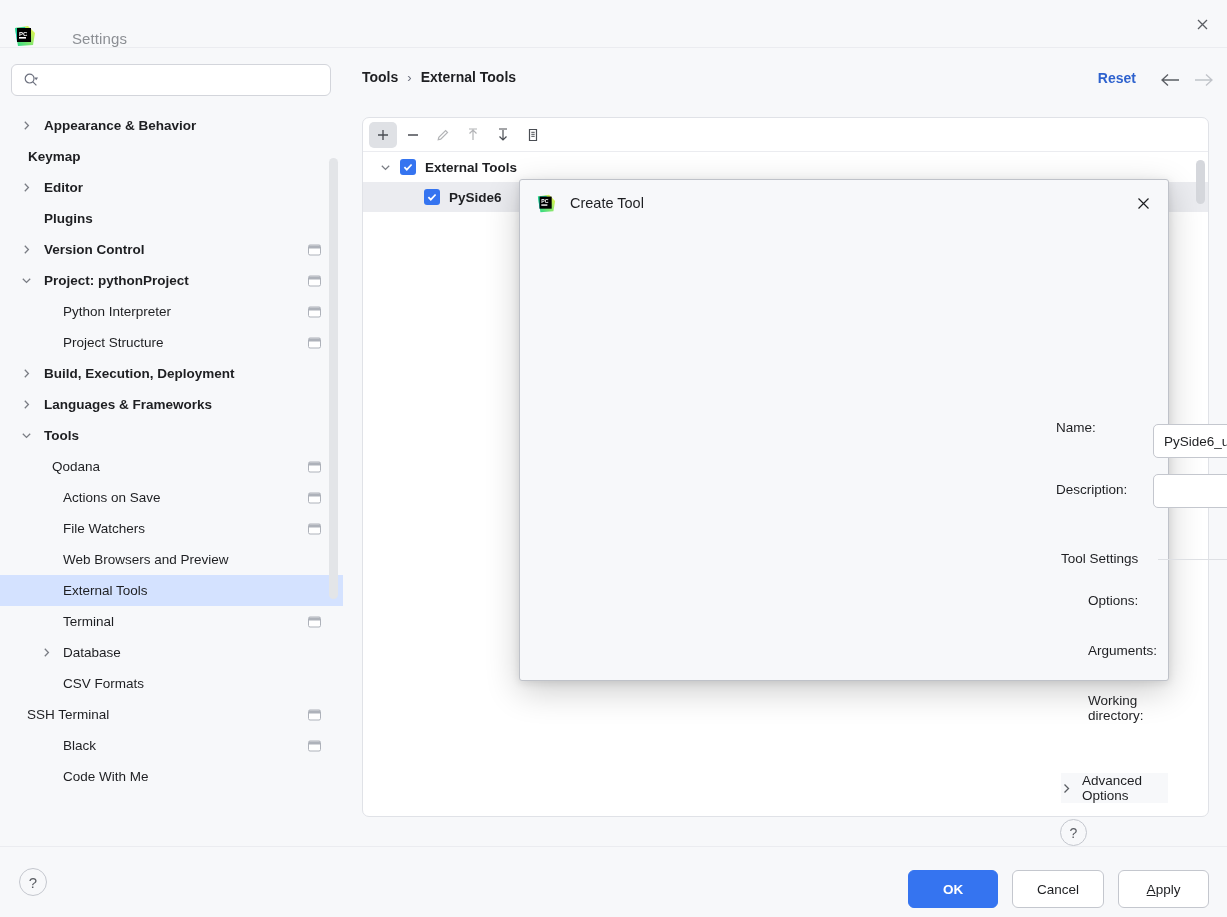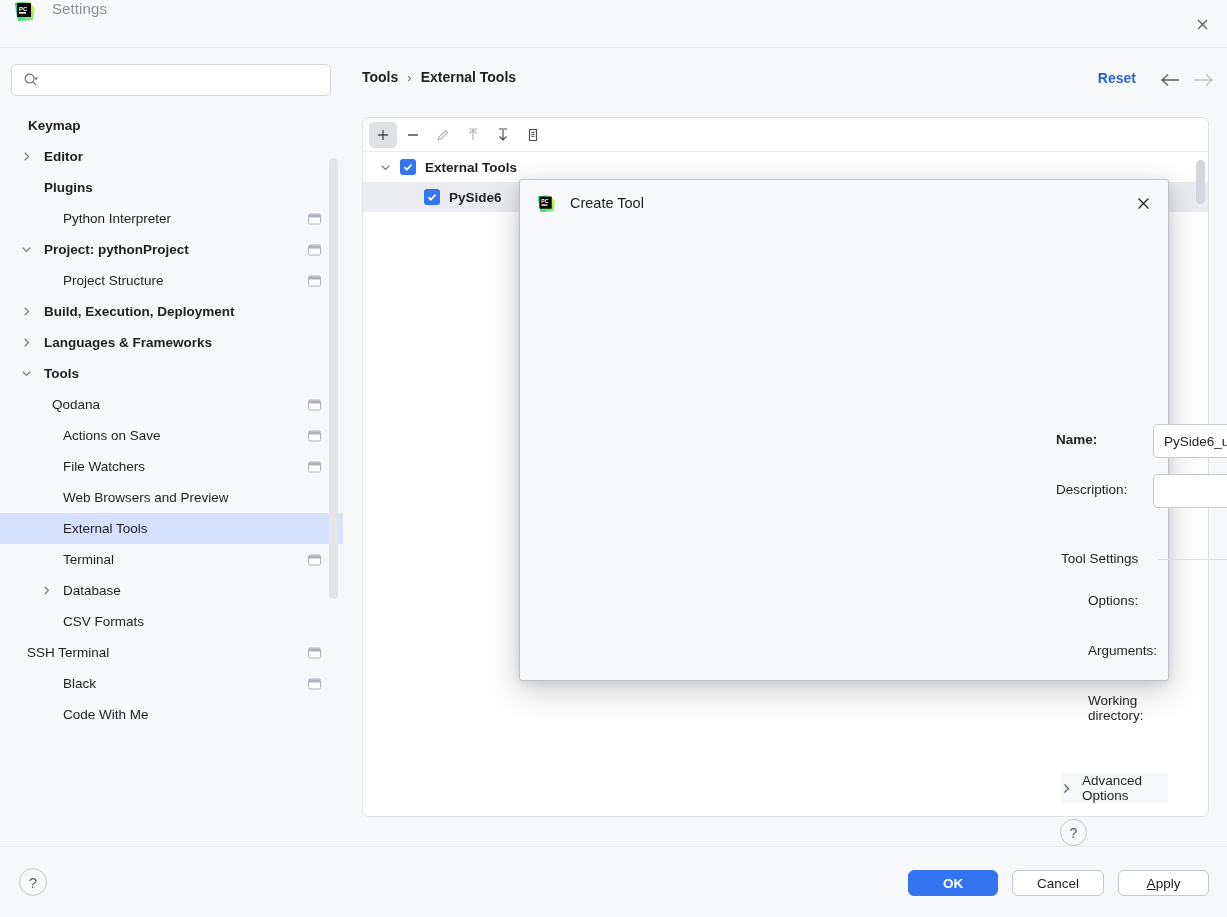--- a/index.html
+++ b/index.html
@@ -15,21 +15,21 @@
     -webkit-font-smoothing: antialiased;
   }
 
   
   #window { position: relative; width: 1227px; height: 917px; background: #F7F8FA; }
 
   #titlebar {
     position: absolute; left: 0; top: 0; width: 1227px; height: 48px;
     background: #F7F8FA;
     border-bottom: 1px solid #EBECF0;
-    display: flex; align-items: flex-start;
+    display: flex; align-items: flex-end; gap: 20px;
   }
   #app-logo { margin-left: 14px; width: 22px; height: 22px; display:block; }
   #title-text {
     margin-left: 16px; font-size: 15px; color: #8C8F94; letter-spacing: .1px;
   }
   #titlebar-close {
     position: absolute; right: 10px; top: 9px; width: 30px; height: 30px;
     display: flex; align-items: center; justify-content: center; cursor: pointer;
   }
 
@@ -130,21 +130,21 @@
     position: absolute; left: 0; top: 846px; width: 1227px; height: 71px;
     background: #F7F8FA; border-top: 1px solid #EBECF0;
   }
   #help-btn {
     position: absolute; left: 19px; top: 21px; width: 28px; height: 28px;
     border: 1px solid #C4C7CE; border-radius: 50%; display: flex;
     align-items: center; justify-content: center; color: #5A5D63;
     font-size: 15px; cursor: pointer; background: transparent;
   }
   .btn {
-    height: 26px; border-radius: 6px; font-family: "Liberation Sans", sans-serif;
+    height: 38px; border-radius: 6px; font-family: "Liberation Sans", sans-serif;
     font-size: 13.5px; cursor: pointer; display: flex; align-items: center;
     justify-content: center; padding: 0 18px;
   }
   .btn-primary { background: #3574F0; color: #FFFFFF; border: 1px solid #3574F0; font-weight: 700; }
   .btn-default { background: #FFFFFF; color: #1E1F22; border: 1px solid #C4C7CE; }
   #btn-ok-main     { position: absolute; left: 908px; top: 870px; width: 90px; }
   #btn-cancel-main { position: absolute; left: 1012px; top: 870px; width: 92px; }
   #btn-apply-main  { position: absolute; left: 1118px; top: 870px; width: 91px; }
   #btn-apply-main u { text-decoration: underline; }
 
@@ -165,21 +165,21 @@
   .fld-label { font-size: 13.5px; color: #1E1F22; }
   .textfield {
     background: #FFFFFF; border: 1px solid #C4C7CE; border-radius: 5px;
     display: flex; align-items: center; padding: 0 8px; cursor: text;
   }
   .textfield input {
     border: 0; outline: 0; background: transparent; width: 100%;
     font-family: "Liberation Sans", sans-serif; font-size: 13.5px; color: #1E1F22;
   }
 
-  #lbl-name  { position: absolute; left: 536px; top: 252px; font-weight: bold; }
+  #lbl-name  { position: absolute; left: 536px; top: 240px; }
   #fld-name  { position: absolute; left: 633px; top: 244px; width: 256px; height: 34px; }
   #lbl-desc  { position: absolute; left: 536px; top: 302px; }
   #fld-desc  { position: absolute; left: 633px; top: 294px; width: 517px; height: 34px; }
 
   #ts-legend { position: absolute; left: 541px; top: 371px; font-size: 13.5px; background: #F7F8FA; padding-right: 7px; z-index: 2; }
   #ts-rule   { position: absolute; left: 638px; top: 379px; width: 512px; height: 1px; background: #DEE0E4; }
 
   #lbl-program { position: absolute; left: 568px; top: 413px; }
   #lbl-args    { position: absolute; left: 568px; top: 463px; }
   #lbl-wdir    { position: absolute; left: 568px; top: 513px; }
@@ -233,47 +233,64 @@
       <svg class="sicon" width="16" height="16" viewBox="0 0 16 16">
         <circle cx="6.6" cy="6.6" r="4.4" stroke="#6C707E" stroke-width="1.2" fill="none"></circle>
         <path d="M9.9 9.9 L13.4 13.4" stroke="#6C707E" stroke-width="1.2" fill="none"></path>
         <path d="M11.3 5.6 L15.1 5.6 L13.2 8.2 Z" fill="#6C707E"></path>
       </svg>
       <input id="search-input" type="text" value="" placeholder="" style="">
     </div>
 
     <div id="tree">
         <div class="tree-row bold">
+          <span class="twisty" style="left: 18px;">
+            <svg width="11" height="11" viewBox="0 0 11 11">
+              <path d="M3.8 1.8 L7.4 5.5 L3.8 9.2" stroke="#7A7D84" stroke-width="1.3" fill="none"></path>
+            </svg>
+          </span>
+          <span class="tlabel" style="margin-left: 44px;">Appearance &amp; Behavior</span>
+        </div>
+        <div class="tree-row bold">
           <span class="twisty" style="left: 18px;"></span>
           <span class="tlabel" style="margin-left: 28px;">Keymap</span>
         </div>
         <div class="tree-row bold">
           <span class="twisty" style="left: 18px;">
             <svg width="11" height="11" viewBox="0 0 11 11">
               <path d="M3.8 1.8 L7.4 5.5 L3.8 9.2" stroke="#7A7D84" stroke-width="1.3" fill="none"></path>
             </svg>
           </span>
           <span class="tlabel" style="margin-left: 44px;">Editor</span>
         </div>
         <div class="tree-row bold">
           <span class="twisty" style="left: 18px;"></span>
           <span class="tlabel" style="margin-left: 44px;">Plugins</span>
         </div>
+        <div class="tree-row bold">
+          <span class="twisty" style="left: 18px;">
+            <svg width="11" height="11" viewBox="0 0 11 11">
+              <path d="M3.8 1.8 L7.4 5.5 L3.8 9.2" stroke="#7A7D84" stroke-width="1.3" fill="none"></path>
+            </svg>
+          </span>
+          <span class="tlabel" style="margin-left: 44px;">Version Control</span>
+          <span class="proj-badge"></span>
+        </div>
+        <div class="tree-row bold">
+          <span class="twisty" style="left: 18px;">
+            <svg width="11" height="11" viewBox="0 0 11 11">
+              <path d="M1.8 3.8 L5.5 7.4 L9.2 3.8" stroke="#7A7D84" stroke-width="1.3" fill="none"></path>
+            </svg>
+          </span>
+          <span class="tlabel" style="margin-left: 44px;">Project: pythonProject</span>
+          <span class="proj-badge"></span>
+        </div>
         <div class="tree-row">
           <span class="twisty" style="left: 38px;"></span>
           <span class="tlabel" style="margin-left: 63px;">Python Interpreter</span>
-          <span class="proj-badge"></span>
-        </div>
-        <div class="tree-row bold">
-          <span class="twisty" style="left: 18px;">
-            <svg width="11" height="11" viewBox="0 0 11 11">
-              <path d="M1.8 3.8 L5.5 7.4 L9.2 3.8" stroke="#7A7D84" stroke-width="1.3" fill="none"></path>
-            </svg>
-          </span>
-          <span class="tlabel" style="margin-left: 44px;">Project: pythonProject</span>
           <span class="proj-badge"></span>
         </div>
         <div class="tree-row">
           <span class="twisty" style="left: 38px;"></span>
           <span class="tlabel" style="margin-left: 63px;">Project Structure</span>
           <span class="proj-badge"></span>
         </div>
         <div class="tree-row bold">
           <span class="twisty" style="left: 18px;">
             <svg width="11" height="11" viewBox="0 0 11 11">

